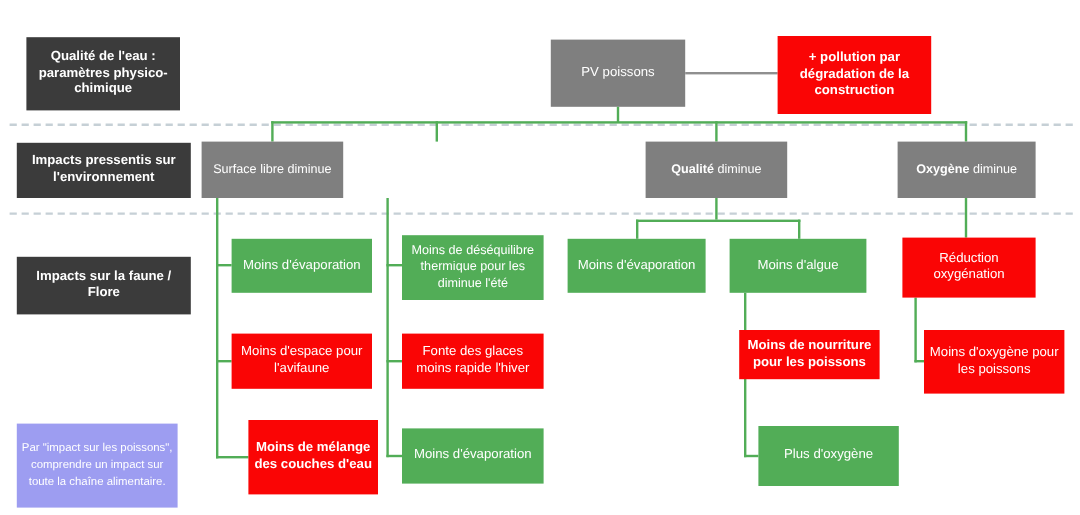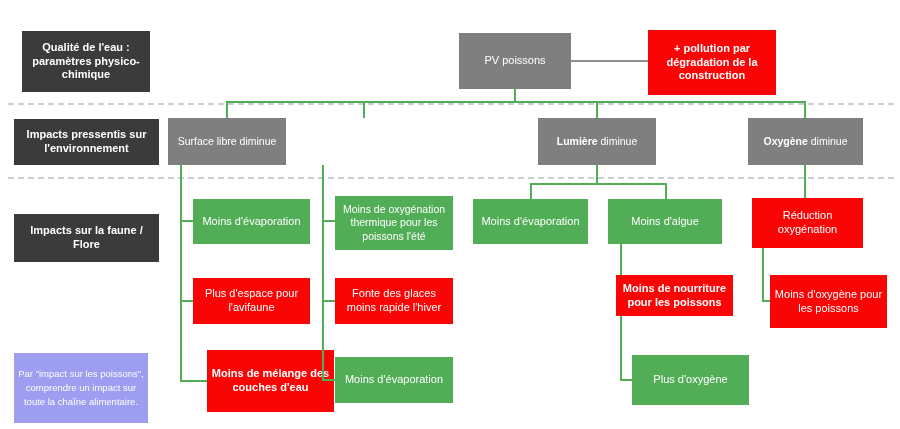--- a/index.html
+++ b/index.html
@@ -42,41 +42,41 @@
   <div class="conn" style="left:226px;top:101px;width:580px;height:2px"></div>
   <div class="conn" style="left:226px;top:101px;width:2px;height:17px"></div>
   <div class="conn" style="left:363px;top:101px;width:2px;height:17px"></div>
   <div class="conn" style="left:596px;top:101px;width:2px;height:17px"></div>
   <div class="conn" style="left:804px;top:101px;width:2px;height:17px"></div>
 
   <div class="box gray fs105" style="left:168px;top:118px;width:118px;height:47px">
     <span><span class="fname-normal">Surface libre</span> <span>diminue</span></span>
   </div>
   <div class="box gray fs105" style="left:538px;top:118px;width:118px;height:47px">
-    <span><span class="fname-bold">Lumière</span> <span>diminue</span></span>
+    <span><span class="fname-bold">Qualité</span> <span>diminue</span></span>
   </div>
   <div class="box gray fs105" style="left:748px;top:118px;width:115px;height:47px">
     <span><span class="fname-bold">Oxygène</span> <span>diminue</span></span>
   </div>
 
   <div class="conn" style="left:180px;top:165px;width:2px;height:217px"></div>
   <div class="conn" style="left:180px;top:220px;width:13px;height:2px"></div>
   <div class="conn" style="left:180px;top:300px;width:13px;height:2px"></div>
   <div class="conn" style="left:180px;top:380px;width:27px;height:2px"></div>
 
   <div class="box green" style="left:193px;top:199px;width:117px;height:45px">Moins d'évaporation</div>
-  <div class="box red" style="left:193px;top:278px;width:117px;height:46px">Plus d'espace pour l'avifaune</div>
-  <div class="box red bold" style="left:207px;top:350px;width:127px;height:62px">Moins de mélange des couches d'eau</div>
+  <div class="box red" style="left:193px;top:278px;width:117px;height:46px">Moins d'espace pour l'avifaune</div>
+  <div class="box red bold" style="left:207px;top:350px;width:108px;height:62px">Moins de mélange des couches d'eau</div>
 
   <div class="conn" style="left:322px;top:165px;width:2px;height:216px"></div>
   <div class="conn" style="left:322px;top:220px;width:13px;height:2px"></div>
   <div class="conn" style="left:322px;top:300px;width:13px;height:2px"></div>
   <div class="conn" style="left:322px;top:379px;width:13px;height:2px"></div>
 
-  <div class="box green fs105" style="left:335px;top:196px;width:118px;height:54px">Moins de oxygénation thermique pour les poissons l'été</div>
+  <div class="box green fs105" style="left:335px;top:196px;width:118px;height:54px">Moins de déséquilibre thermique pour les diminue l'été</div>
   <div class="box red" style="left:335px;top:278px;width:118px;height:46px">Fonte des glaces moins rapide l'hiver</div>
   <div class="box green" style="left:335px;top:357px;width:118px;height:46px">Moins d'évaporation</div>
 
   <div class="conn" style="left:596px;top:165px;width:2px;height:18px"></div>
   <div class="conn" style="left:530px;top:183px;width:137px;height:2px"></div>
   <div class="conn" style="left:530px;top:183px;width:2px;height:16px"></div>
   <div class="conn" style="left:665px;top:183px;width:2px;height:16px"></div>
   <div class="conn" style="left:620px;top:244px;width:2px;height:137px"></div>
   <div class="conn" style="left:620px;top:301px;width:12px;height:2px"></div>
   <div class="conn" style="left:620px;top:379px;width:12px;height:2px"></div>

